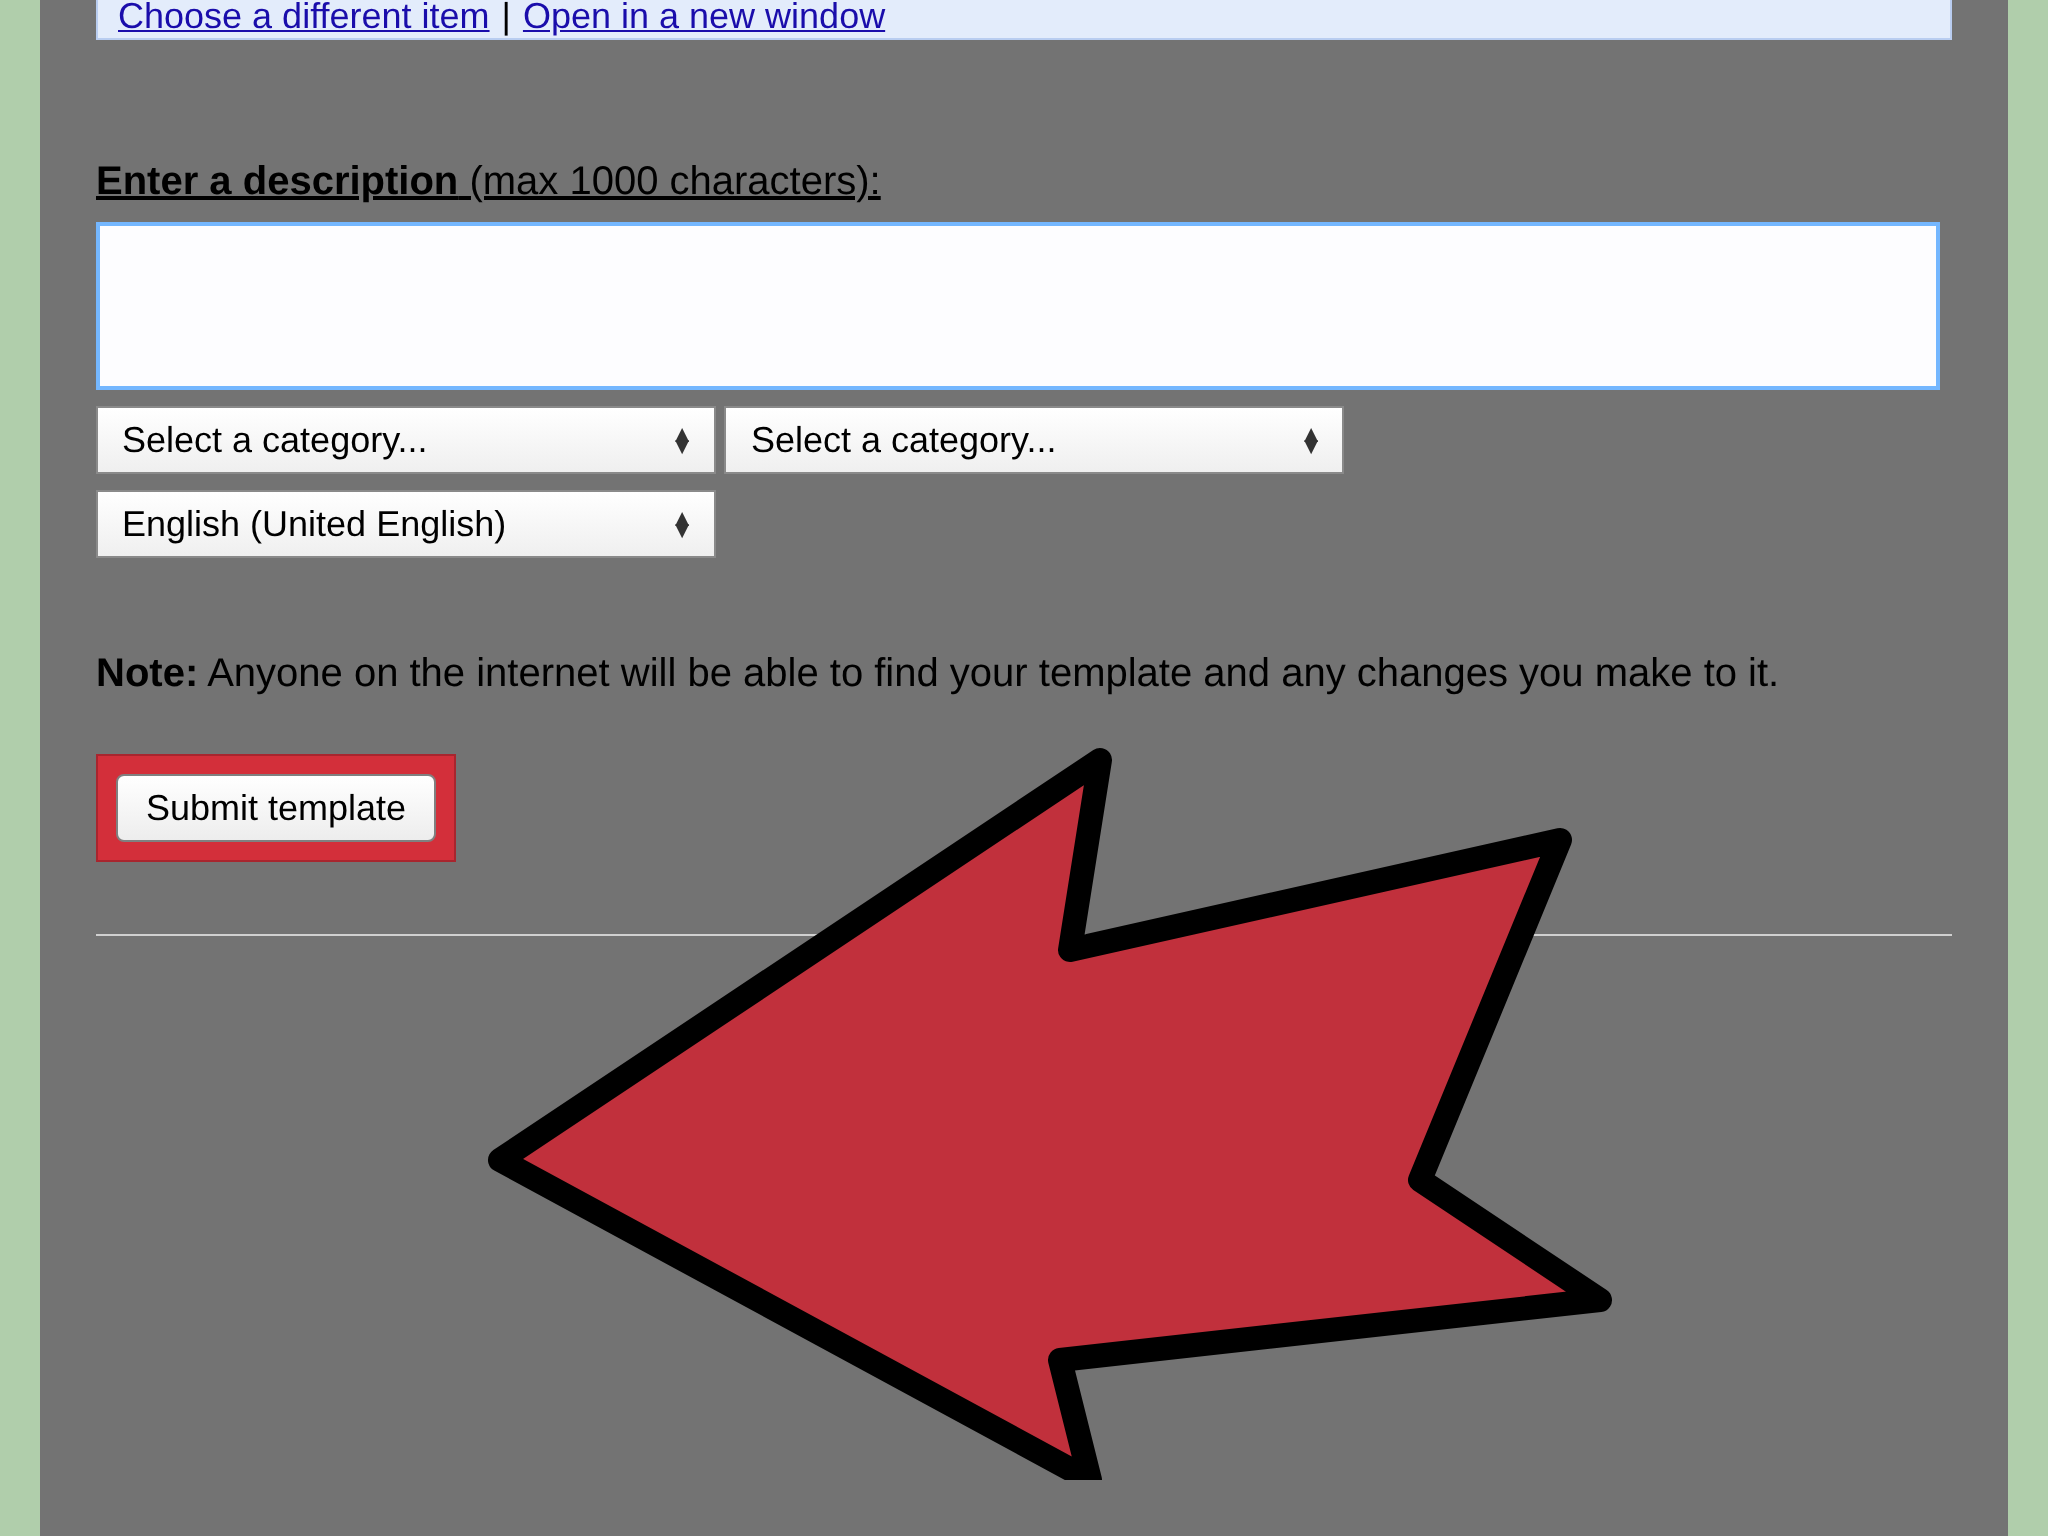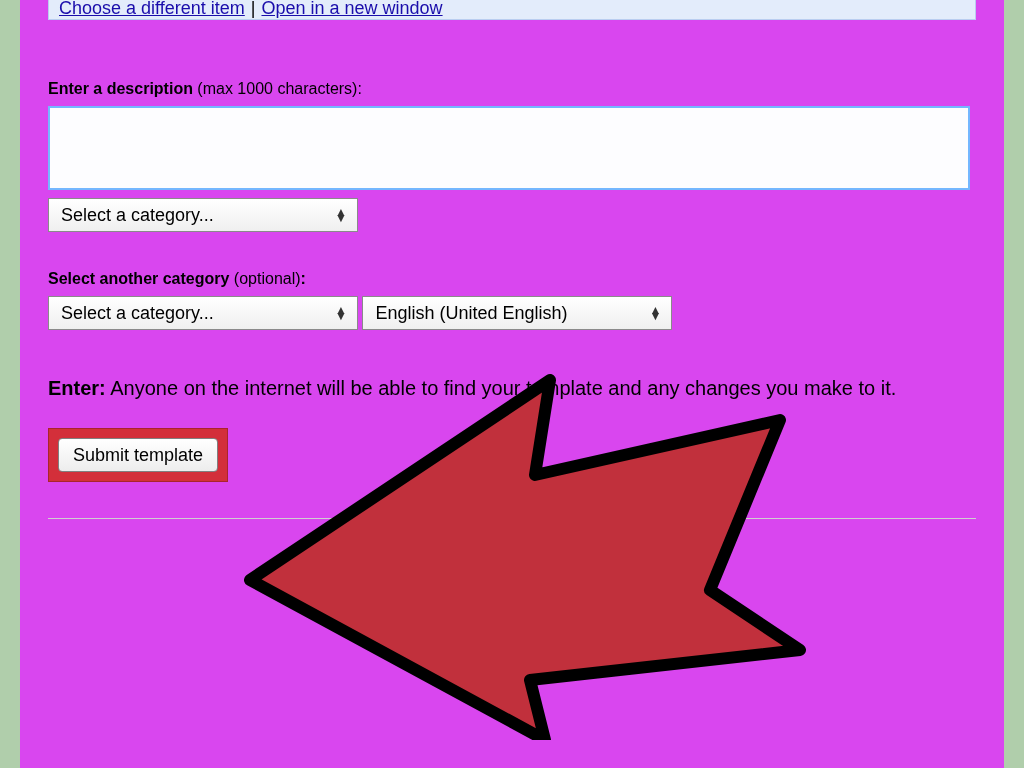--- a/index.html
+++ b/index.html
@@ -8,21 +8,21 @@
     font-family: Arial, Helvetica, sans-serif;
     background: #b0ceab;
     position: relative;
   }
   .page-frame {
     position: absolute;
     left: 20px;
     top: 0;
     width: 984px;
     height: 768px;
-    background: #d946ef;
+    background: #737373;
     padding: 0 28px;
   }
   .info-bar {
     margin-top: 0;
     height: 20px;
     background: #e3ecfb;
     border: 1px solid #b9cdf0;
     border-top: none;
     padding: 0 10px;
     overflow: hidden;
@@ -35,23 +35,24 @@
     font-size: 18px;
     white-space: nowrap;
     padding-bottom: 0;
   }
   .info-bar .sep {
     color: #000;
     font-size: 18px;
     margin: 0 6px;
   }
   .section-label {
-    font-size: 16px;
+    font-size: 20px;
     margin-top: 38px;
     color: #000;
+    text-decoration: underline;
   }
   .section-label .bold { font-weight: bold; }
   .description-label { margin-top: 60px; }
   textarea.description-input {
     display: block;
     width: 922px;
     height: 84px;
     margin-top: 8px;
     resize: none;
     font-family: Arial, sans-serif;
@@ -142,41 +143,38 @@
   <textarea class="description-input" style=""></textarea>
 
   <div class="select-ctl">
     <span>Select a category...</span>
     <span class="arrows">
         <span>▲</span>
         <span>▼</span>
       </span>
   </div>
 
-  <div class="section-label">
-    <span class="bold">Select another category</span><span> (optional)</span><span class="bold">:</span>
-  </div>
   <div class="select-ctl">
     <span>Select a category...</span>
     <span class="arrows">
         <span>▲</span>
         <span>▼</span>
       </span>
   </div>
 
   <div class="select-ctl">
     <span>English (United English)</span>
     <span class="arrows">
         <span>▲</span>
         <span>▼</span>
       </span>
   </div>
 
   <div class="note-block">
-    <span class="bold">Enter:</span><span> Anyone on the internet will be able to find your template and any changes you make to it.</span>
+    <span class="bold">Note:</span><span> Anyone on the internet will be able to find your template and any changes you make to it.</span>
   </div>
 
   <div class="submit-highlight">
     <div class="submit-button">
       <span>Submit template</span>
     </div>
   </div>
 
   <hr class="footer-rule">
 

